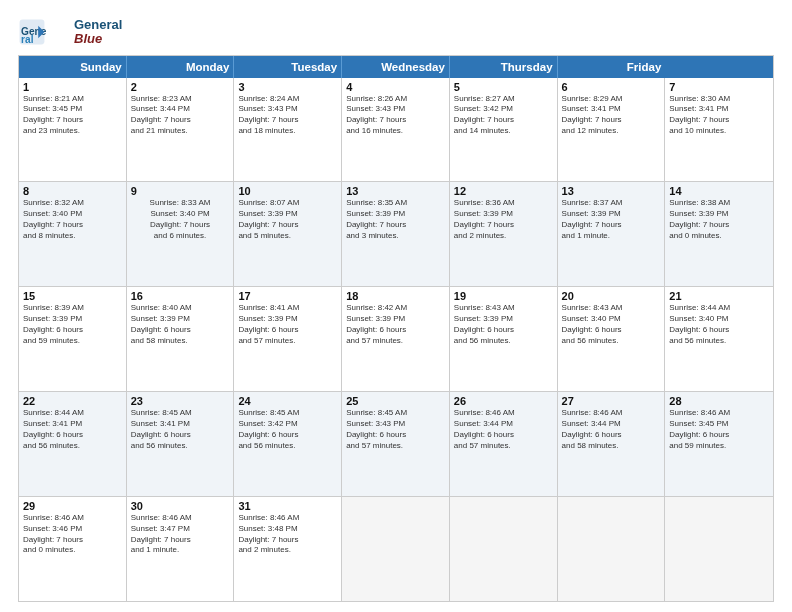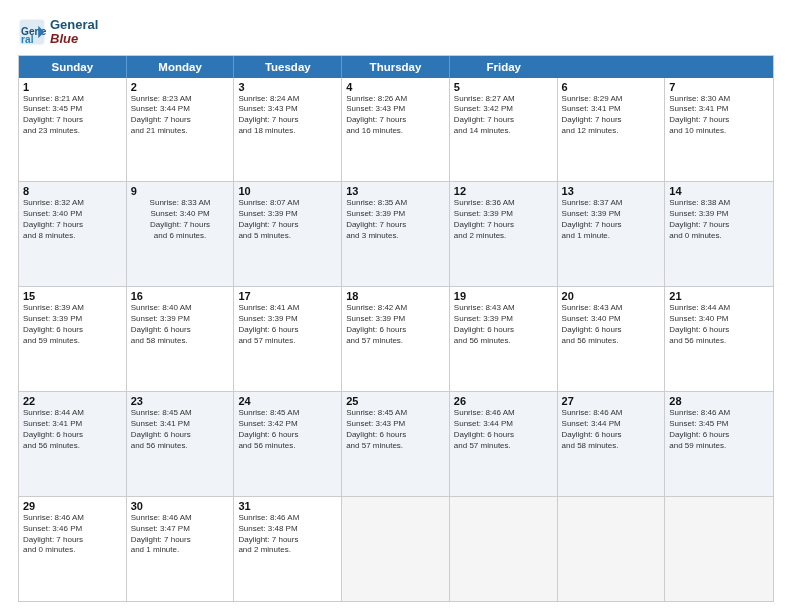--- a/index.html
+++ b/index.html
@@ -26,20 +26,21 @@
     .logo {
       display: flex;
       align-items: center;
       gap: 4px;
     }
     .logo-text {
       font-size: 13px;
       font-weight: bold;
       color: #1a5276;
       line-height: 1.1;
+      margin-left: 24px;
     }
     .logo-text span {
       color: #7f1d1d;
       font-style: italic;
     }
     .logo-icon {
       width: 28px;
       height: 28px;
     }
     .title-block {
@@ -63,21 +64,21 @@
     .cal-header {
       display: grid;
       grid-template-columns: repeat(7, 1fr);
       background: #2e75b6;
     }
     .cal-header-cell {
       color: #fff;
       font-size: 11.5px;
       font-weight: bold;
       padding: 5px 4px;
-      text-align: center;
+      text-align: right;
       border-right: 1px solid #5a9bd4;
     }
     .cal-header-cell:last-child { border-right: none; }
     .cal-body {
       flex: 1;
       display: flex;
       flex-direction: column;
     }
     .cal-row {
       display: grid;
@@ -136,20 +137,21 @@
       <div class="month-title"></div>
       <div class="location"></div>
     </div>
   </div>
 
   <div class="calendar">
     <div class="cal-header">
     <div class="cal-header-cell">Sunday</div>
         <div class="cal-header-cell">Monday</div>
         <div class="cal-header-cell">Tuesday</div>
+        <div class="cal-header-cell">Wednesday</div>
         <div class="cal-header-cell">Thursday</div>
         <div class="cal-header-cell">Friday</div>
       </div>
     <div class="cal-body">
     <div class="cal-row">
           <div class="cal-cell">
             <span class="day-num">1</span>
             <div class="cell-text" style="white-space: pre-line;">Sunrise: 8:21 AM
 Sunset: 3:45 PM
 Daylight: 7 hours

